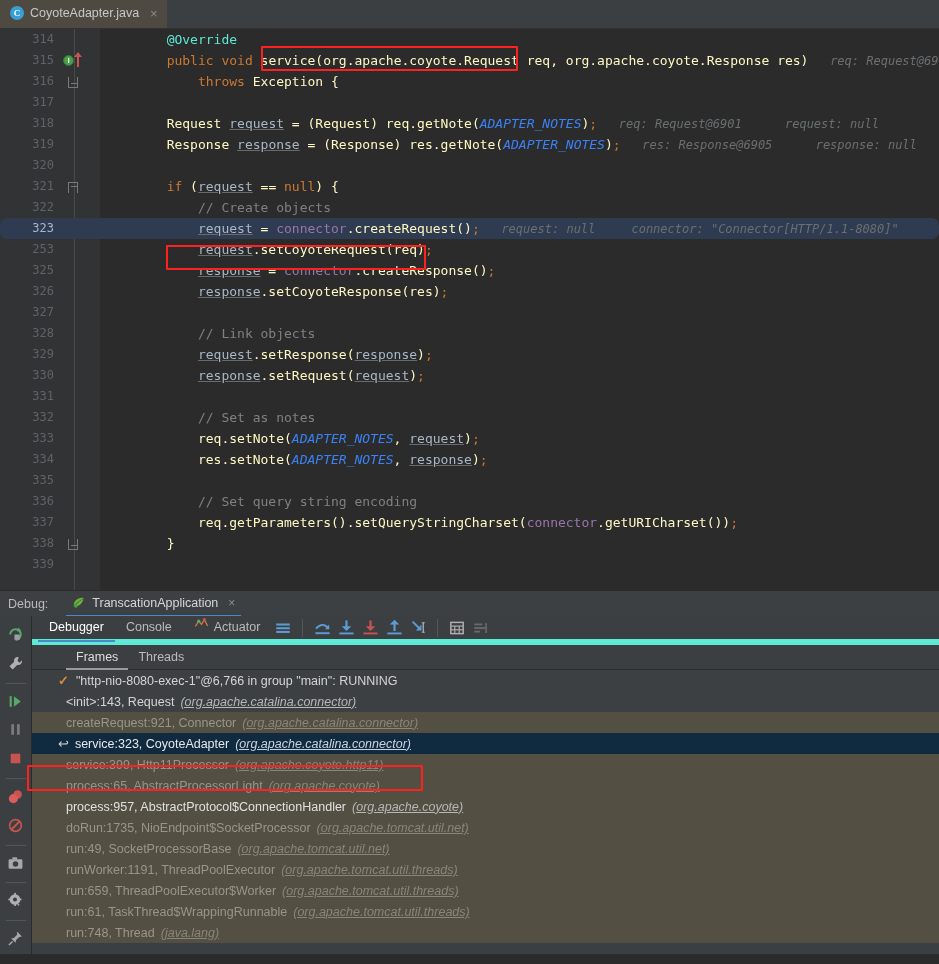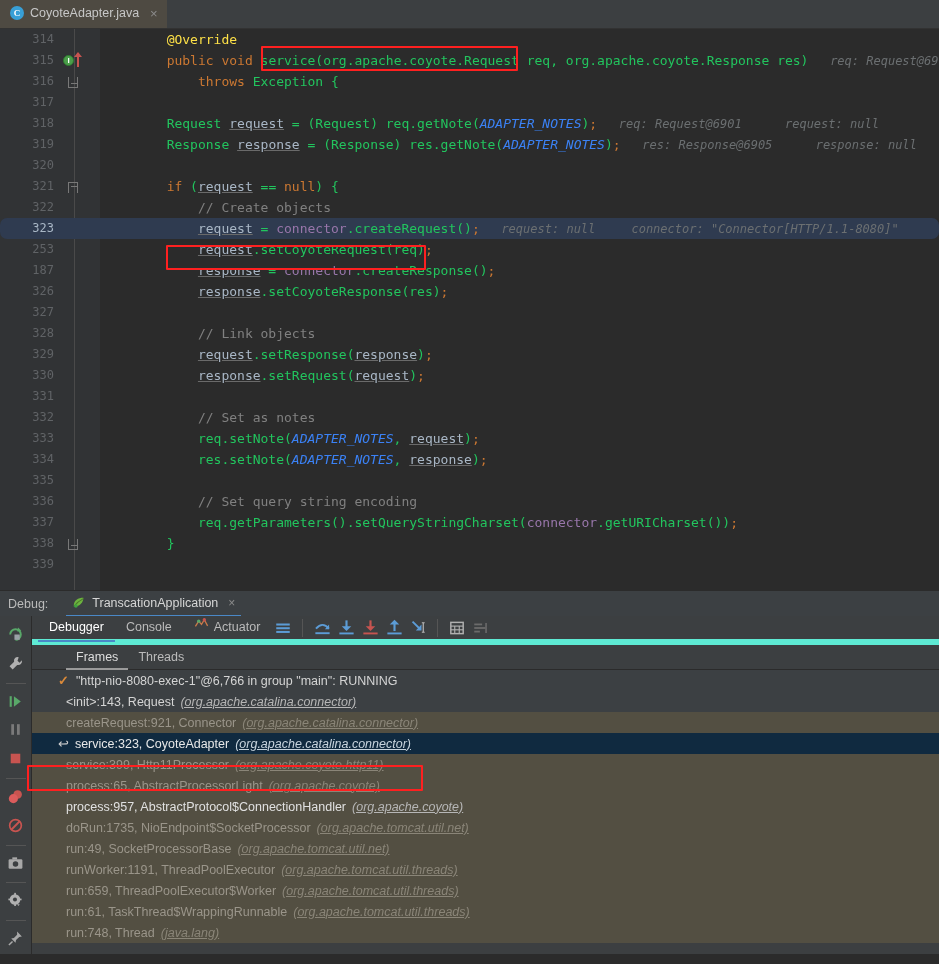--- a/index.html
+++ b/index.html
@@ -71,25 +71,25 @@
     flex: none;
   }
   .line.exec .lnum { color: #a9b7c6; }
   .gmark {
     width: 40px; flex: none; position: relative; height: 21px;
   }
   .code { flex: 1; padding-left: 4px; color: #a9b7c6; }
 
   
   .kw   { color: #cc7832; }
-  .anno { color: #fde047; }
+  .anno { color: #5eead4; }
   .cmt  { color: #808080; }
   .fld  { color: #9876aa; }
   .stat { color: #3b82f6; font-style: italic; }
-  .ident{ color: #22c55e; }
+  .ident{ color: #fef9c3; }
   .ul   { text-decoration: underline; text-decoration-color: #6a6a6a; }
   .sem  { color: #cc7832; }
   .hint { color: #6b6f71; font-style: italic; font-size: 12px; }
 
   
   .bp-override {
     position: absolute; left: 3px; top: 5px;
     width: 11px; height: 11px; border-radius: 50%;
     background: #4a9e4a; border: 1px solid #2f7a2f;
     color: #ffffff; font-size: 8px; font-weight: bold;
@@ -223,21 +223,21 @@
         <div class="line"><span class="lnum">315</span><span class="gmark"><span class="bp-override">I</span><span class="arrow-up"></span></span><span class="code">        <span class="kw">public </span><span class="kw">void </span><span class="ident">service</span><span class="ident">(org.apache.coyote.Request req, org.apache.coyote.Response res)</span><span class="hint">   req: Request@6901</span></span></div>
         <div class="line"><span class="lnum">316</span><span class="gmark"><span class="fold-mark close"></span></span><span class="code">            <span class="kw">throws </span><span class="ident">Exception {</span></span></div>
         <div class="line"><span class="lnum">317</span><span class="gmark"></span><span class="code"></span></div>
         <div class="line"><span class="lnum">318</span><span class="gmark"></span><span class="code">        <span class="ident">Request </span><span class="ul">request</span><span class="ident"> = (Request) req.getNote(</span><span class="stat">ADAPTER_NOTES</span><span class="ident">)</span><span class="sem">;</span><span class="hint">   req: Request@6901      request: null</span></span></div>
         <div class="line"><span class="lnum">319</span><span class="gmark"></span><span class="code">        <span class="ident">Response </span><span class="ul">response</span><span class="ident"> = (Response) res.getNote(</span><span class="stat">ADAPTER_NOTES</span><span class="ident">)</span><span class="sem">;</span><span class="hint">   res: Response@6905      response: null</span></span></div>
         <div class="line"><span class="lnum">320</span><span class="gmark"></span><span class="code"></span></div>
         <div class="line"><span class="lnum">321</span><span class="gmark"><span class="fold-mark open"></span></span><span class="code">        <span class="kw">if</span><span class="ident"> (</span><span class="ul">request</span><span class="ident"> == </span><span class="kw">null</span><span class="ident">) {</span></span></div>
         <div class="line"><span class="lnum">322</span><span class="gmark"></span><span class="code">            <span class="cmt">// Create objects</span></span></div>
         <div class="line exec"><span class="lnum">323</span><span class="gmark"></span><span class="code">            <span class="ul">request</span><span class="ident"> = </span><span class="fld">connector</span><span class="ident">.createRequest()</span><span class="sem">;</span><span class="hint">   request: null     connector: "Connector[HTTP/1.1-8080]"</span></span></div>
         <div class="line"><span class="lnum">253</span><span class="gmark"></span><span class="code">            <span class="ul">request</span><span class="ident">.setCoyoteRequest(req)</span><span class="sem">;</span></span></div>
-        <div class="line"><span class="lnum">187</span><span class="gmark"></span><span class="code">            <span class="ul">response</span><span class="ident"> = </span><span class="fld">connector</span><span class="ident">.createResponse()</span><span class="sem">;</span></span></div>
+        <div class="line"><span class="lnum">325</span><span class="gmark"></span><span class="code">            <span class="ul">response</span><span class="ident"> = </span><span class="fld">connector</span><span class="ident">.createResponse()</span><span class="sem">;</span></span></div>
         <div class="line"><span class="lnum">326</span><span class="gmark"></span><span class="code">            <span class="ul">response</span><span class="ident">.setCoyoteResponse(res)</span><span class="sem">;</span></span></div>
         <div class="line"><span class="lnum">327</span><span class="gmark"></span><span class="code"></span></div>
         <div class="line"><span class="lnum">328</span><span class="gmark"></span><span class="code">            <span class="cmt">// Link objects</span></span></div>
         <div class="line"><span class="lnum">329</span><span class="gmark"></span><span class="code">            <span class="ul">request</span><span class="ident">.setResponse(</span><span class="ul">response</span><span class="ident">)</span><span class="sem">;</span></span></div>
         <div class="line"><span class="lnum">330</span><span class="gmark"></span><span class="code">            <span class="ul">response</span><span class="ident">.setRequest(</span><span class="ul">request</span><span class="ident">)</span><span class="sem">;</span></span></div>
         <div class="line"><span class="lnum">331</span><span class="gmark"></span><span class="code"></span></div>
         <div class="line"><span class="lnum">332</span><span class="gmark"></span><span class="code">            <span class="cmt">// Set as notes</span></span></div>
         <div class="line"><span class="lnum">333</span><span class="gmark"></span><span class="code">            <span class="ident">req.setNote(</span><span class="stat">ADAPTER_NOTES</span><span class="ident">, </span><span class="ul">request</span><span class="ident">)</span><span class="sem">;</span></span></div>
         <div class="line"><span class="lnum">334</span><span class="gmark"></span><span class="code">            <span class="ident">res.setNote(</span><span class="stat">ADAPTER_NOTES</span><span class="ident">, </span><span class="ul">response</span><span class="ident">)</span><span class="sem">;</span></span></div>
         <div class="line"><span class="lnum">335</span><span class="gmark"></span><span class="code"></span></div>

